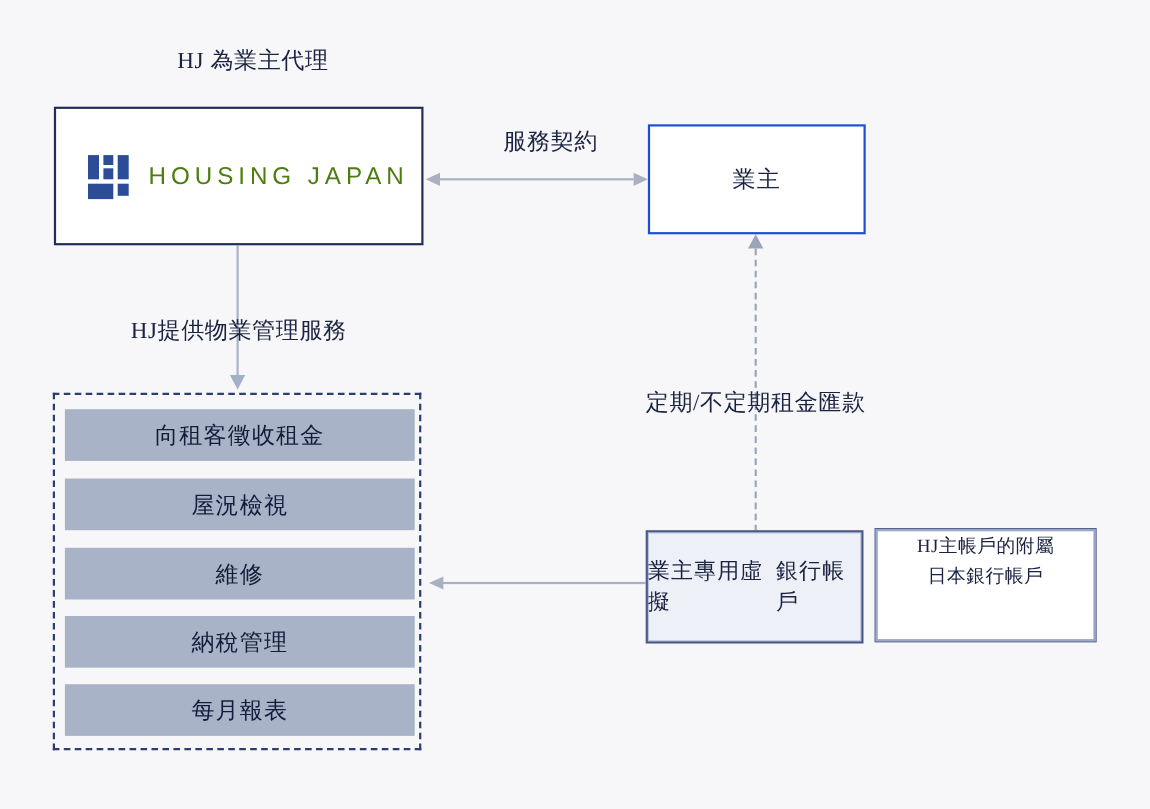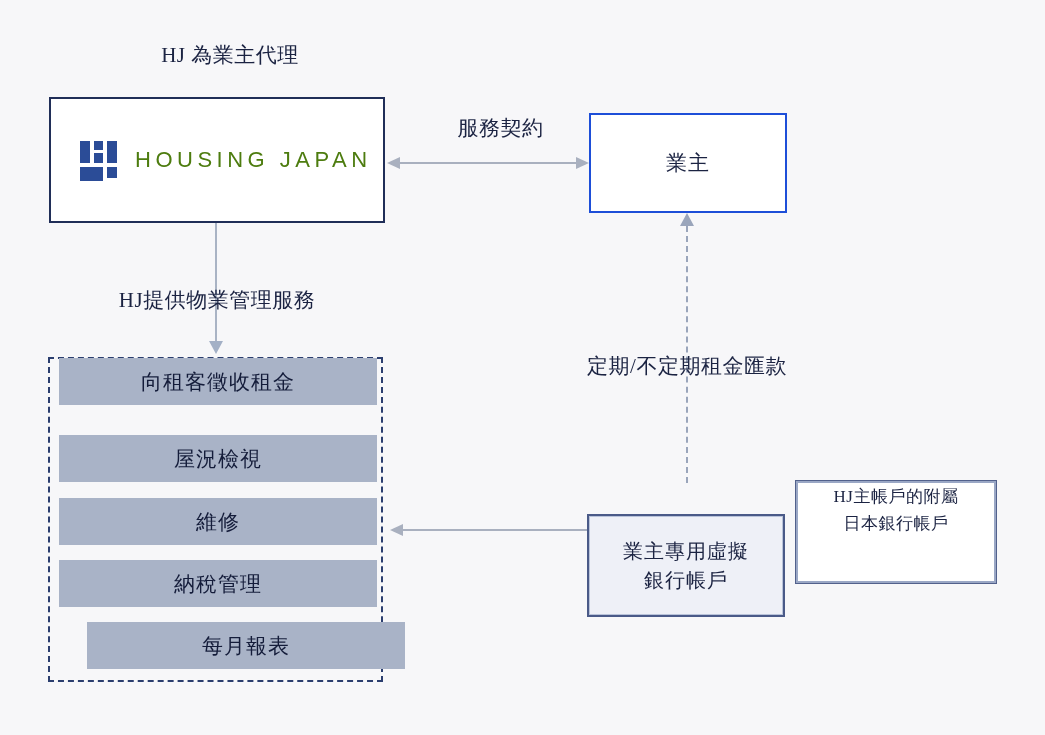--- a/index.html
+++ b/index.html
@@ -84,26 +84,25 @@
     color: #141c3a;
     z-index: 2;
   }
   
   .virtual-box {
     position: absolute;
     left: 587px; top: 482px; width: 198px; height: 103px;
     background: #eef0f7;
     border: 2px solid #4a5a88;
     box-shadow: inset 0 0 0 1px #b9c3da;
-    display: flex; flex-direction: column; align-items: center; justify-content: center;
+    display: flex; flex-direction: row; align-items: center; justify-content: center;
     font-size: 20px;
     letter-spacing: 1px;
     line-height: 1.45;
     z-index: 2;
-    margin-top: 32px;
   }
   .sub-box {
     position: absolute;
     left: 796px; top: 481px; width: 200px; height: 102px;
     background: #ffffff;
     border: 2px solid #9aa7c5;
     outline: 1px solid #52618c;
     display: flex; flex-direction: column; align-items: center; 
     font-size: 17px;
     letter-spacing: 0.5px;
@@ -150,25 +149,25 @@
 
   <div class="owner-box">
     <span>業主</span>
   </div>
 
   <div class="vline" style="left:215px; top:223px; height:119px;"></div>
   <div class="head head-down" style="left:209px; top:341px;"></div>
   <div class="label" style="left:50px; top:288px; width:334px;">HJ提供物業管理服務</div>
 
   <div class="services-box"></div>
-  <div class="service-bar" style="top:358px;">向租客徵收租金</div>
+  <div class="service-bar" style="top:372px;">向租客徵收租金</div>
   <div class="service-bar" style="top:498px;">維修</div>
   <div class="service-bar" style="top:435px;">屋況檢視</div>
   <div class="service-bar" style="top:560px;">納稅管理</div>
-  <div class="service-bar" style="top:622px;margin-left:28px;">每月報表</div>
+  <div class="service-bar" style="top:622px;">每月報表</div>
 
   <div class="vdash" style="left:686px; top:226px; height:257px;"></div>
   <div class="head head-up" style="left:680px; top:213px;"></div>
   <div class="label" style="left:557px; top:338px; width:260px;margin-top:16px;">定期/不定期租金匯款</div>
 
   <div class="hline" style="left:402px; top:529px; width:185px;"></div>
   <div class="head head-left" style="left:390px; top:524px;"></div>
 
   <div class="virtual-box">
     <span>業主專用虛擬</span>

